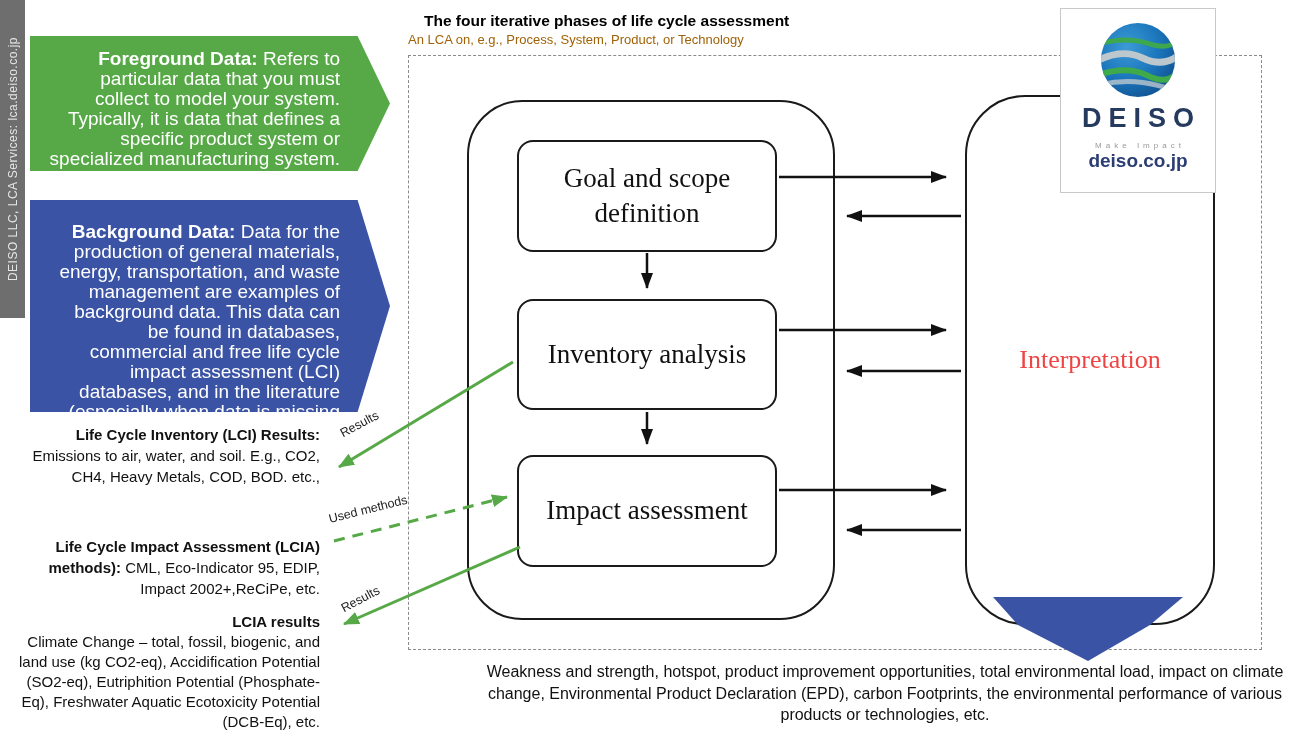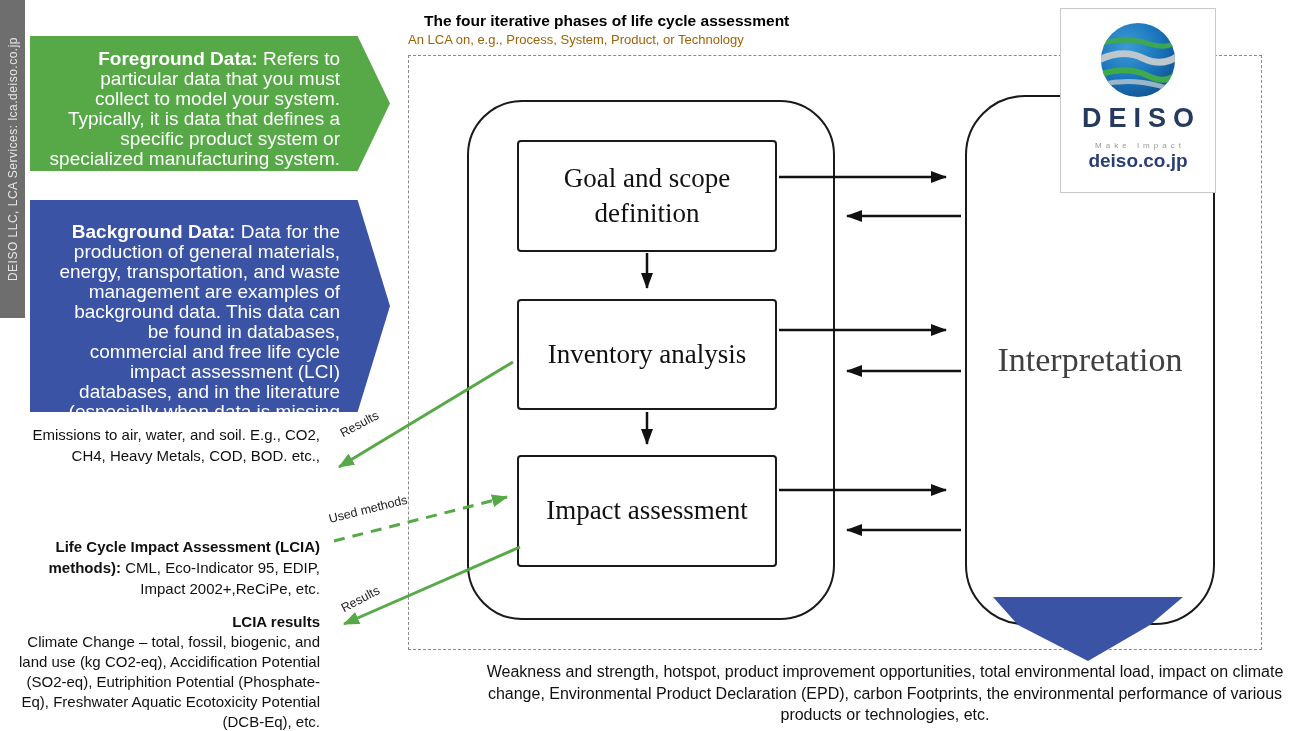--- a/index.html
+++ b/index.html
@@ -28,29 +28,29 @@
   #lci-block  { left:8px; top:424px; width:312px; }
   #lciam-block{ left:8px; top:536px; width:312px; }
   #lciar-block{ left:4px; top:612px; width:316px; line-height:20px; }
 
   
   .diagram-title { position:absolute; left:424px; top:12px; font-size:15.5px; font-weight:bold; color:#000; }
   .diagram-sub   { position:absolute; left:408px; top:32px; font-size:13px; color:#a16207; }
   .dashed-frame  { position:absolute; left:408px; top:55px; width:854px; height:595px; border:1.5px dashed #8a8a8a; }
   .loop-box      { position:absolute; left:467px; top:100px; width:368px; height:520px;
                    border:2px solid #1a1a1a; border-radius:55px; }
-  .phase { position:absolute; left:517px; width:260px; border:2px solid #1a1a1a; border-radius:4px;
+  .phase { position:absolute; left:517px; width:260px; border:2px solid #1a1a1a; border-radius:16px;
            background:#fff; display:flex; align-items:center; justify-content:center; text-align:center;
            font-family:"Liberation Serif",serif; font-size:27px; line-height:1.3; color:#111; padding:0 22px; }
   #phase-goal      { top:140px; height:112px; }
   #phase-inventory { top:299px; height:111px; }
   #phase-impact    { top:455px; height:112px; }
   .interp { position:absolute; left:965px; top:95px; width:250px; height:530px; background:#fff;
             border:2px solid #1a1a1a; border-radius:60px; display:flex; align-items:center; justify-content:center;
-            font-family:"Liberation Serif",serif; font-size:34px; color:#404040; }
+            font-family:"Liberation Serif",serif; font-size:26px; color:#ef4444; }
 
   
   .logo-card { position:absolute; left:1060px; top:8px; width:156px; height:185px; background:#fff;
                border:1px solid #c9c9c9; z-index:5; display:flex; flex-direction:column; align-items:center; }
   .logo-card .globe { margin-top:12px; }
   .brand   { font-size:27px; font-weight:bold; letter-spacing:7px; padding-left:7px; color:#253a5e; margin-top:4px; }
   .tagline { font-size:8px; letter-spacing:4px; padding-left:4px; color:#9a9a9a; margin-top:7px; }
   .brand-url { font-size:19px; font-weight:bold; color:#2b3e73; margin-top:0; }
 
   
@@ -78,20 +78,21 @@
     <span class="bt">Foreground Data:</span>
     <span>Refers to particular data that you must collect to model your system. Typically, it is data that defines a specific product system or specialized manufacturing system.</span>
   </div>
 
   <div class="banner banner-blue">
     <span class="bt">Background  Data:</span>
     <span>Data for the production of general materials, energy, transportation, and waste management are examples of background data. This data can be found in databases, commercial and free life cycle impact assessment (LCI) databases,  and in the literature (especially when data is missing in LCI databases).</span>
   </div>
 
   <div class="leftblock" id="lci-block">
+    <div class="bt">Life Cycle Inventory (LCI) Results:</div>
     <div>Emissions to air, water, and soil. E.g., CO2, CH4, Heavy Metals, COD, BOD. etc.,</div>
   </div>
 
   <div class="leftblock" id="lciam-block">
     <span class="bt">Life Cycle Impact Assessment (LCIA) methods):</span>
     <span>CML, Eco-Indicator 95, EDIP, Impact 2002+,ReCiPe, etc.</span>
   </div>
 
   <div class="leftblock" id="lciar-block">
     <div class="bt">LCIA results</div>

